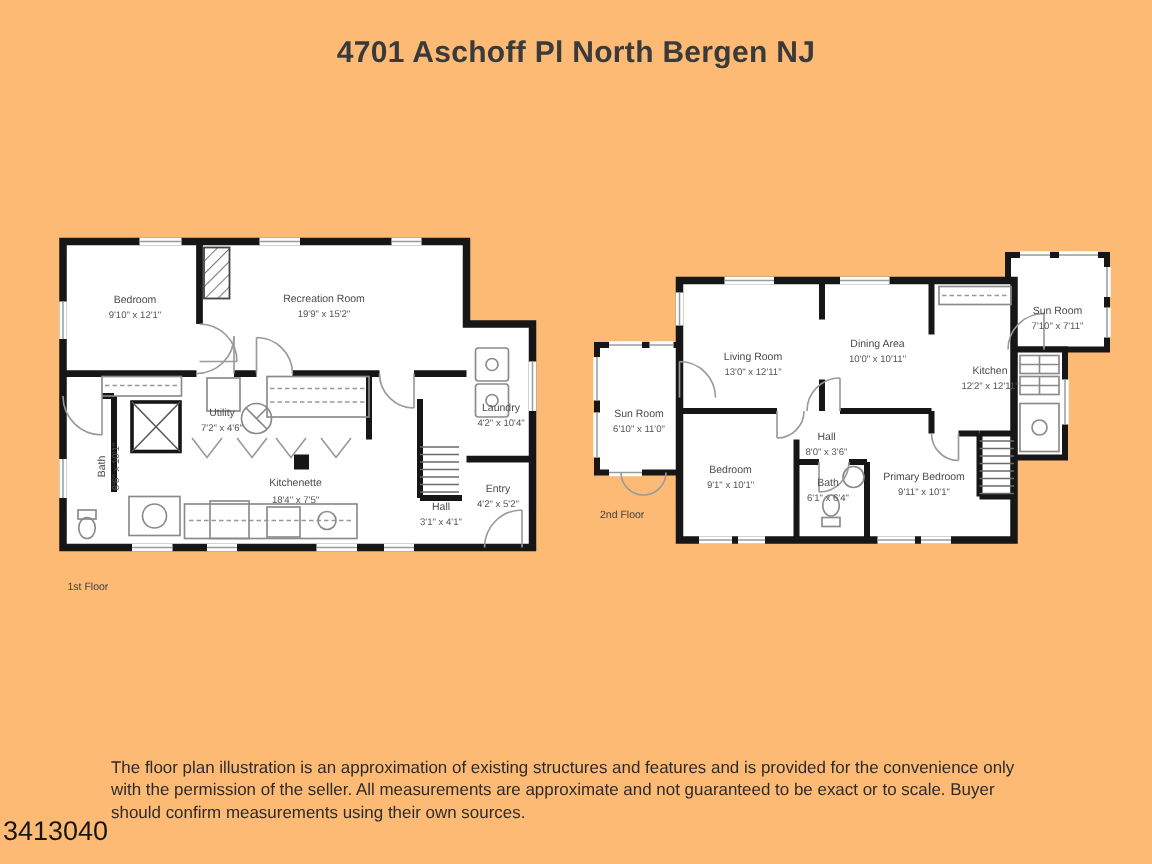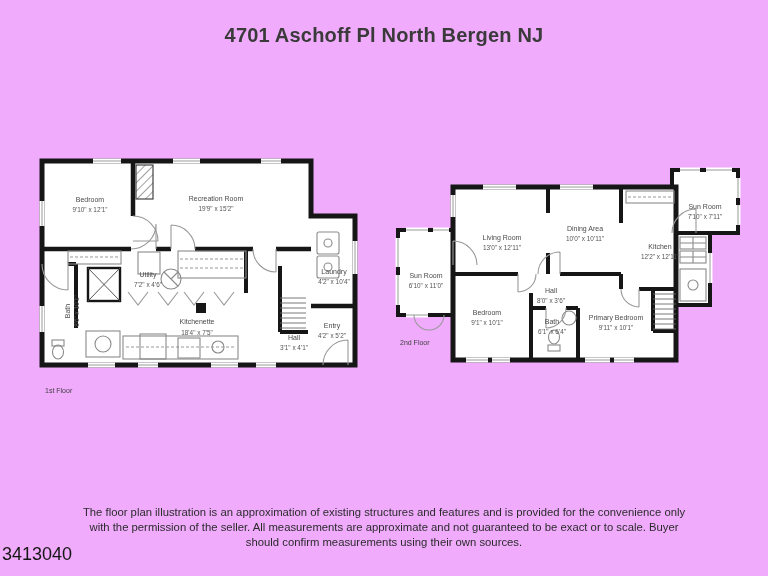--- a/index.html
+++ b/index.html
@@ -1,24 +1,24 @@
 <!DOCTYPE html>
 <html><head>
 <meta charset="utf-8">
 <style>
   html,body{margin:0;padding:0;}
   body{width:768px;height:576px;background:#fbfbfc;position:relative;overflow:hidden;
        font-family:"Liberation Sans", sans-serif;}
-  .page{position:absolute;inset:0;background:#f0abfc;}
+  .page{position:absolute;inset:0;background:#fdba74;}
   .title{position:absolute;top:24px;left:0;width:768px;text-align:center;
          font-size:20px;font-weight:bold;color:#3a3a3a;letter-spacing:.2px;}
   .plan{position:absolute;}
   #plan1{left:28px;top:146px;width:340px;height:265px;}
   #plan2{left:388px;top:153px;width:362px;height:242px;}
-  .disclaimer{position:absolute;top:505px;left:74px;width:620px;text-align:center;
+  .disclaimer{position:absolute;top:505px;left:74px;width:620px;text-align:left;
               font-size:11.3px;line-height:1.32;color:#2b2b2b;}
   .photo-id{position:absolute;left:2px;top:544px;font-size:18px;color:#161616;}
   svg text{fill:#4a4a4a;}
   .rname{font-size:7px;}
   .rdims{font-size:6.4px;fill:#555;}
   .floorlbl{font-size:7px;fill:#3f3f3f;}
   .wall{stroke:#161616;fill:none;}
   .wallfill{stroke:#161616;fill:#ffffff;}
   .win-w{stroke:#ffffff;stroke-width:5;}
   .win-g{stroke:#9a9a9a;stroke-width:1;}

